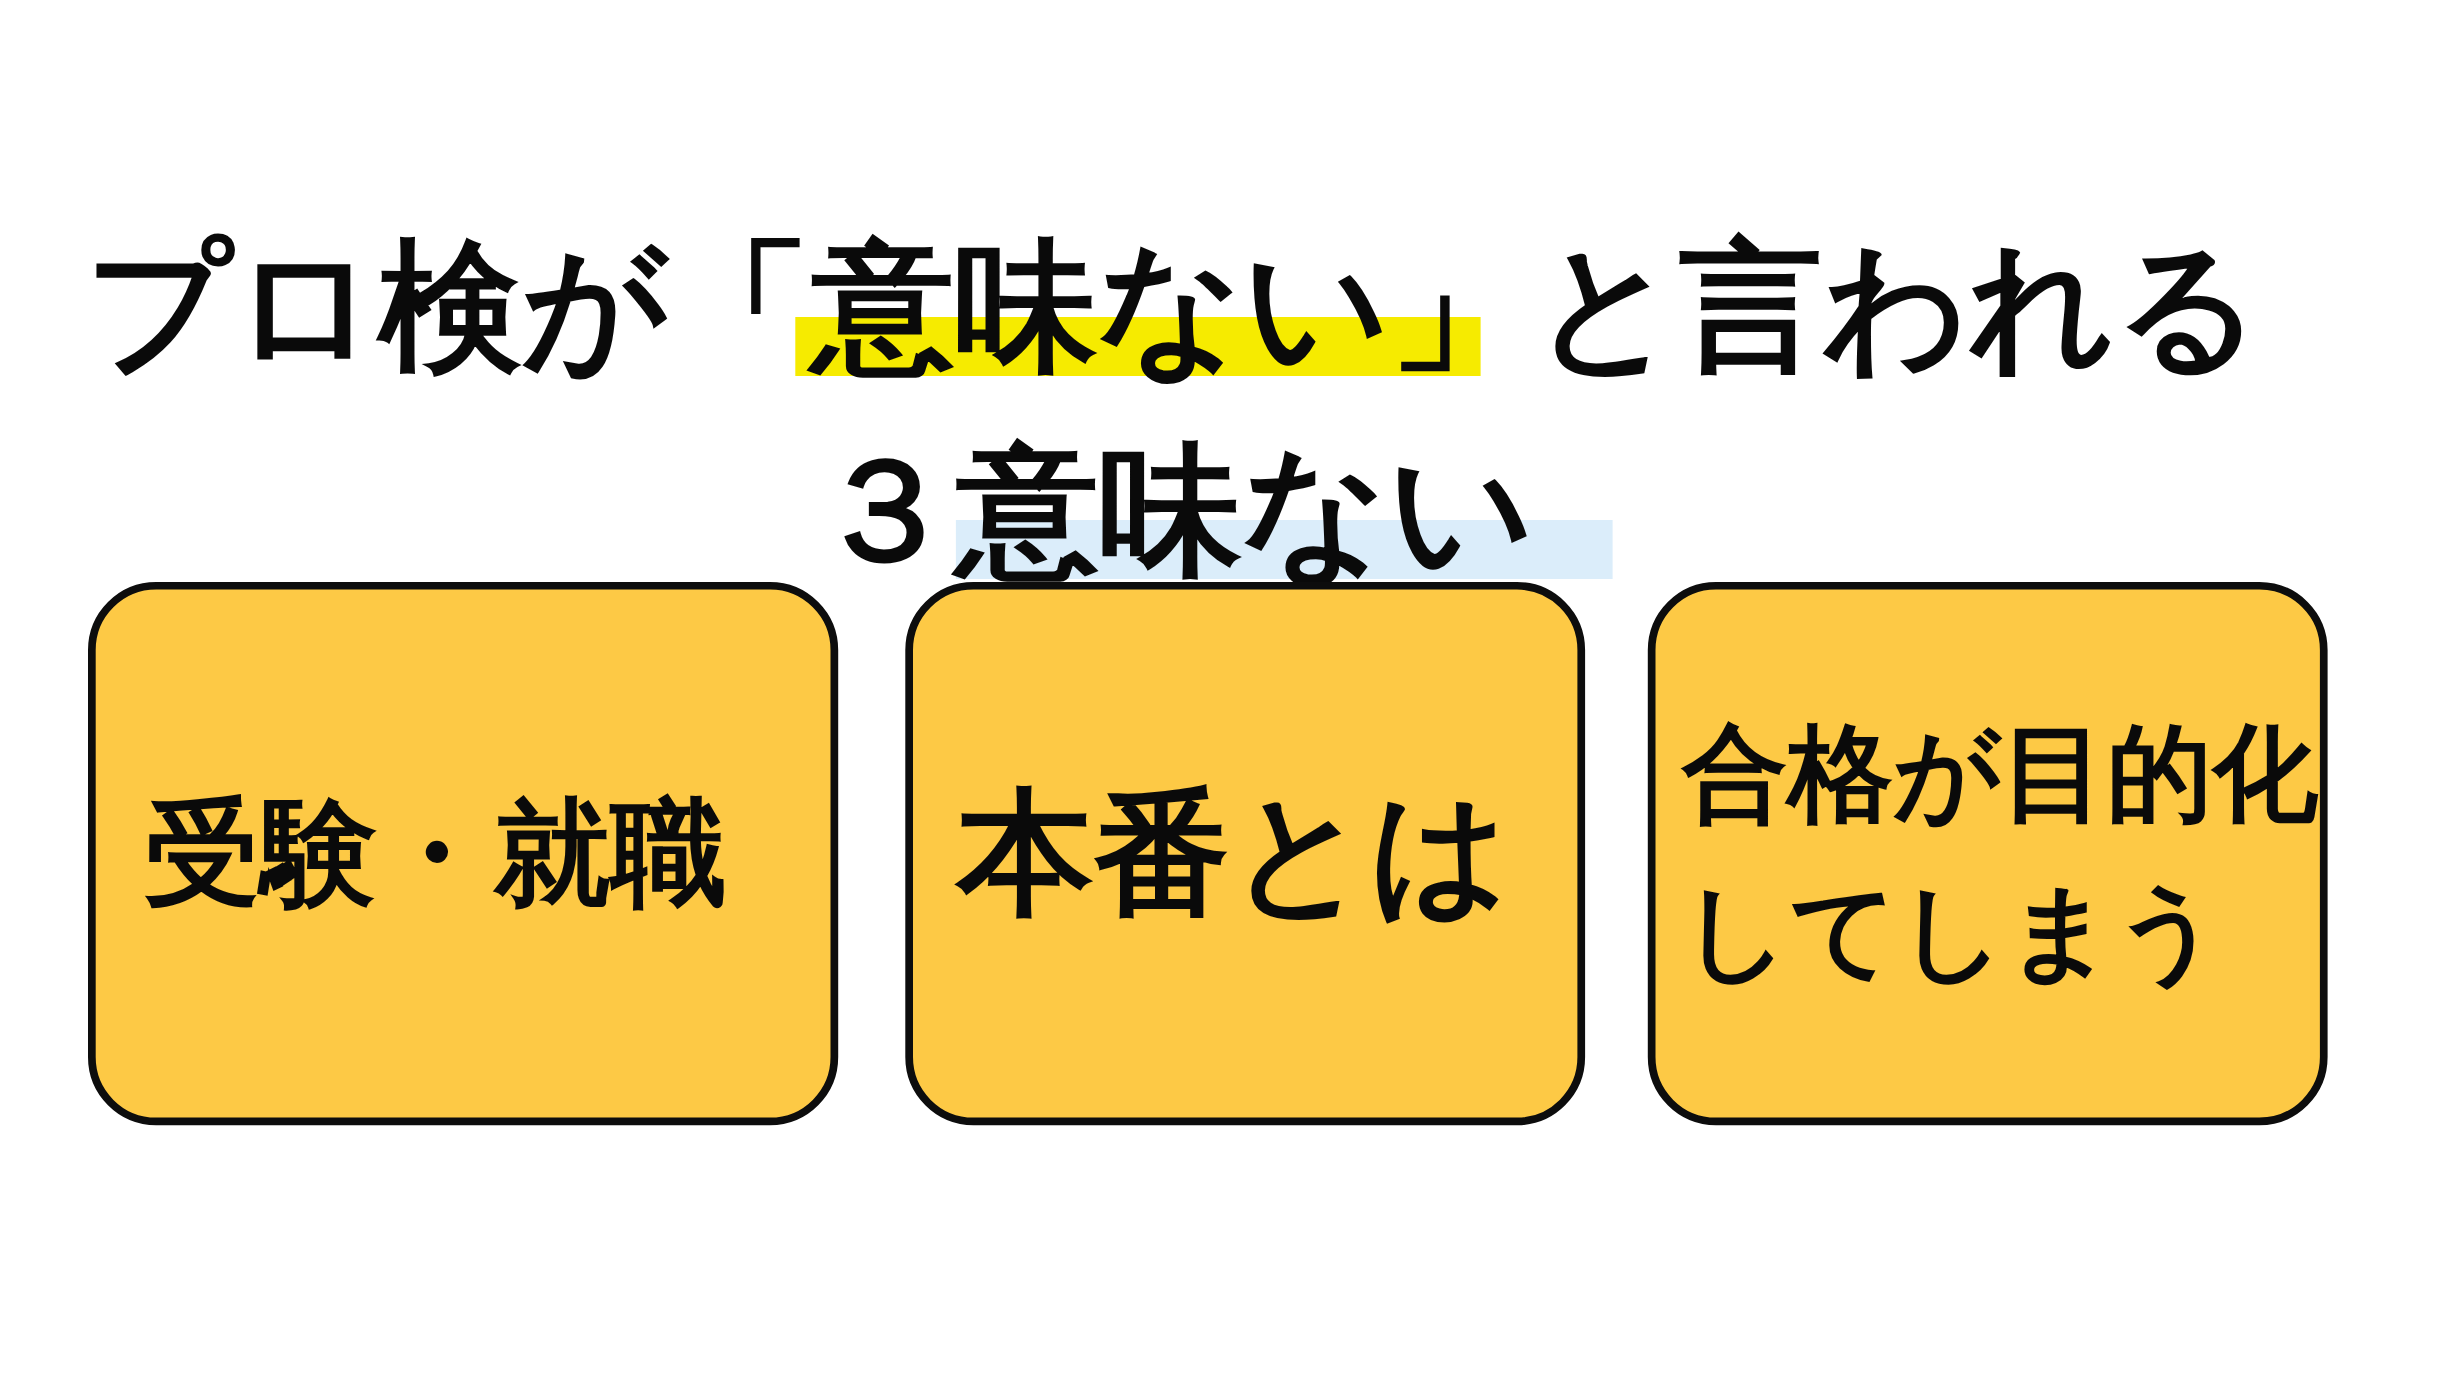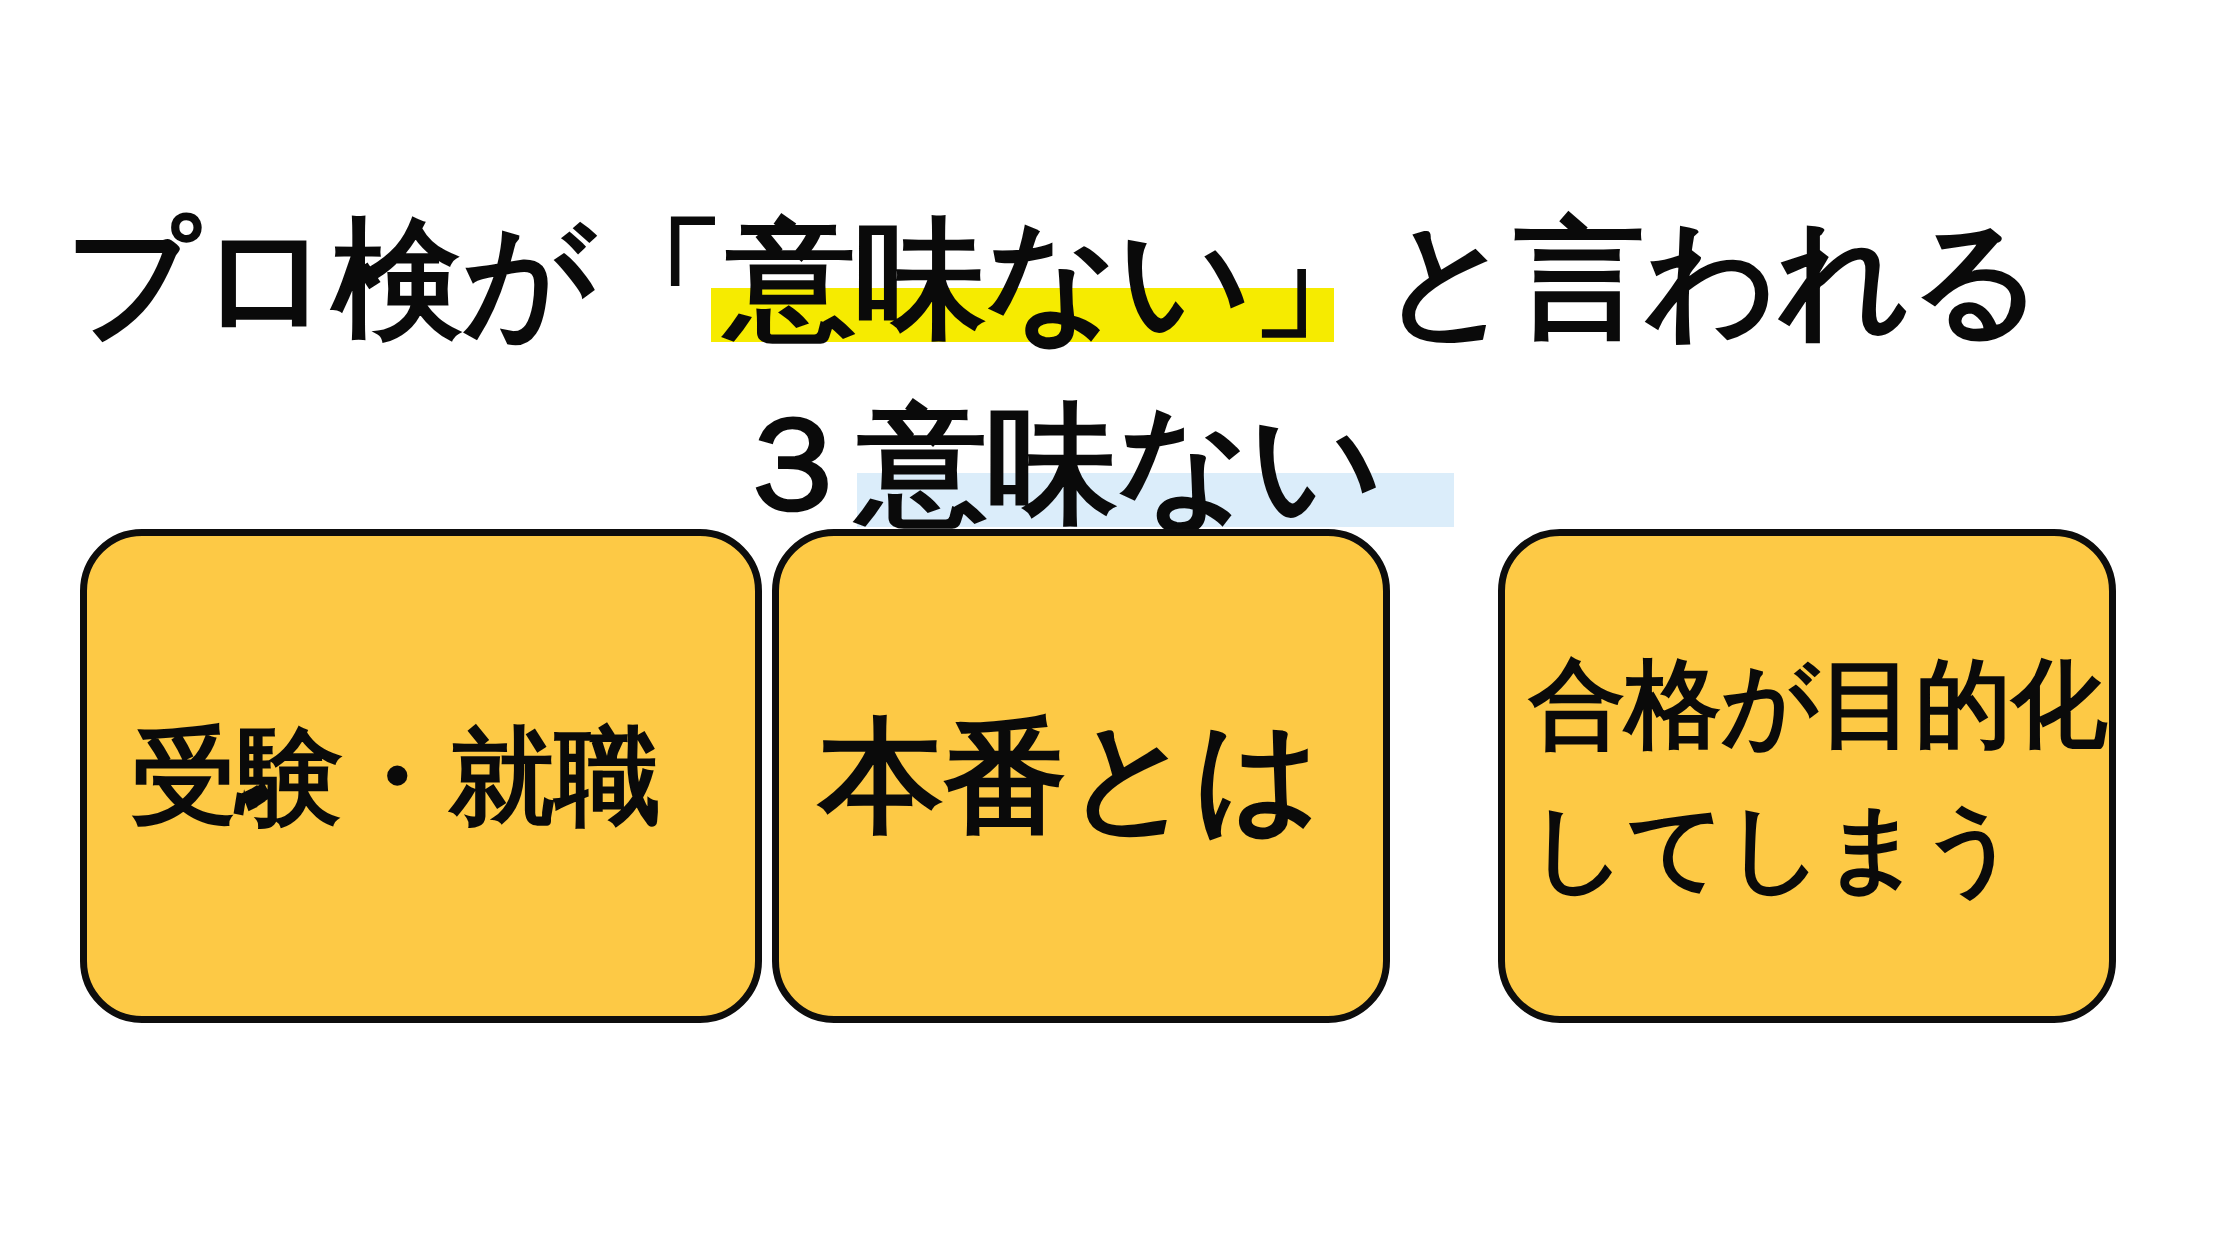--- a/index.html
+++ b/index.html
@@ -9,21 +9,21 @@
     height: 1260px;
     background: #ffffff;
     overflow: hidden;
     font-family: "Liberation Sans", "DejaVu Sans", sans-serif;
     color: #0a0a0a;
   }
 
   
   .title-block {
     position: absolute;
-    left: 0;
+    left: 12px;
     top: 100px;
     width: 2110px;
     text-align: center;
     font-size: 130px;
     font-weight: 800;
     line-height: 185px;
     letter-spacing: 0;
     white-space: nowrap;
   }
   .title-line { display: block; }
@@ -52,21 +52,21 @@
     border: 7px solid var(--card-border);
     border-radius: 62px;
     display: flex;
     flex-direction: column;
     justify-content: center;
     font-weight: 800;
     line-height: 1.5;
     white-space: nowrap;
   }
   .card-1 { left: 80px;   width: 682px; font-size: 106px; padding-left: 44px; gap: 16px; }
-  .card-2 { left: 772px;  width: 618px; font-size: 124px; padding-left: 40px; }
+  .card-2 { left: 823px;  width: 618px; font-size: 124px; padding-left: 40px; }
   .card-3 { left: 1498px; width: 618px; font-size: 96px;  padding-left: 24px; }
   .card-line { display: block; }
 </style>
 </head>
 <body>
 
 <div class="stage" style="color: rgb(10, 10, 10); background: rgb(255, 255, 255);">
 
   <h1 class="title-block">
     <span class="title-line"><span>プロ検が「</span><span class="hl hl-yellow">意味ない</span><span>」と言われる</span></span>

